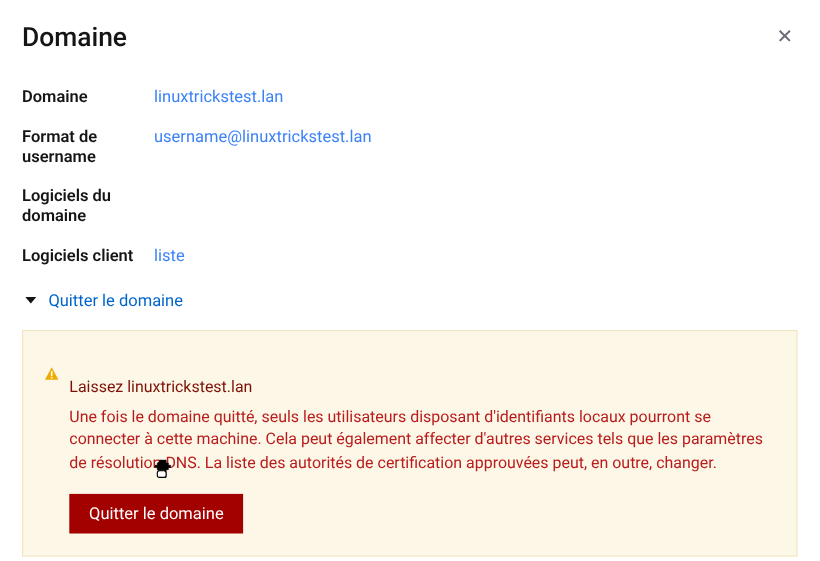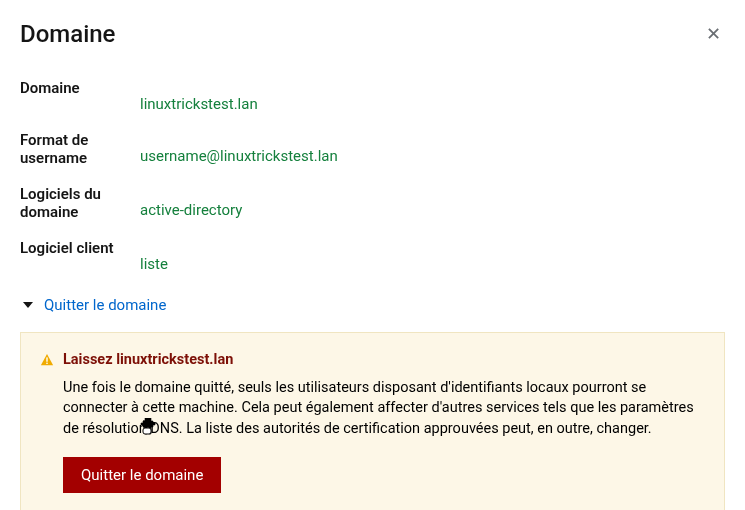--- a/index.html
+++ b/index.html
@@ -37,22 +37,21 @@
       display: flex;
       padding: 9px 0;
     }
     .detail-label {
       width: 120px;
       font-weight: 600;
       color: #151515;
       flex-shrink: 0;
     }
     .detail-value {
-      color: #15803d;
-      margin-top: 16px;
+      color: #3b82f6;
     }
     .expand-row {
       display: flex;
       align-items: center;
       margin-top: 14px;
       margin-bottom: 18px;
       cursor: pointer;
     }
     .chevron {
       width: 16px;
@@ -87,26 +86,27 @@
       margin-right: 8px;
       display: inline-flex;
       align-items: center;
       justify-content: center;
     }
     .warning-icon svg {
       width: 14px;
       height: 14px;
     }
     .warning-title {
-      font-weight: 700;
+      font-weight: 400;
       color: #7d1007;
       font-size: 14.5px;
+      margin-top: 24px;
     }
     .warning-text {
-      color: #000000;
+      color: #b91c1c;
       font-size: 14.5px;
       line-height: 1.4;
       margin-left: 24px;
       margin-bottom: 18px;
     }
     .leave-button {
       background: #a30000;
       color: #fff;
       border: none;
       padding: 9px 18px;
@@ -146,25 +146,24 @@
   <div class="detail-value">linuxtrickstest.lan</div>
 </div>
 
 <div class="detail-row">
   <div class="detail-label">Format de username</div>
   <div class="detail-value">username@linuxtrickstest.lan</div>
 </div>
 
 <div class="detail-row">
   <div class="detail-label">Logiciels du domaine</div>
-  <div class="detail-value">active-directory</div>
-</div>
-
-<div class="detail-row">
-  <div class="detail-label">Logiciel client</div>
+</div>
+
+<div class="detail-row">
+  <div class="detail-label">Logiciels client</div>
   <div class="detail-value">liste</div>
 </div>
 
 <div class="expand-row">
   <span class="chevron">
     <svg viewBox="0 0 10 10" fill="#151515">
         <path d="M0 2 L5 8 L10 2 Z"></path>
       </svg>
   </span>
   <span class="expand-link">Quitter le domaine</span>

